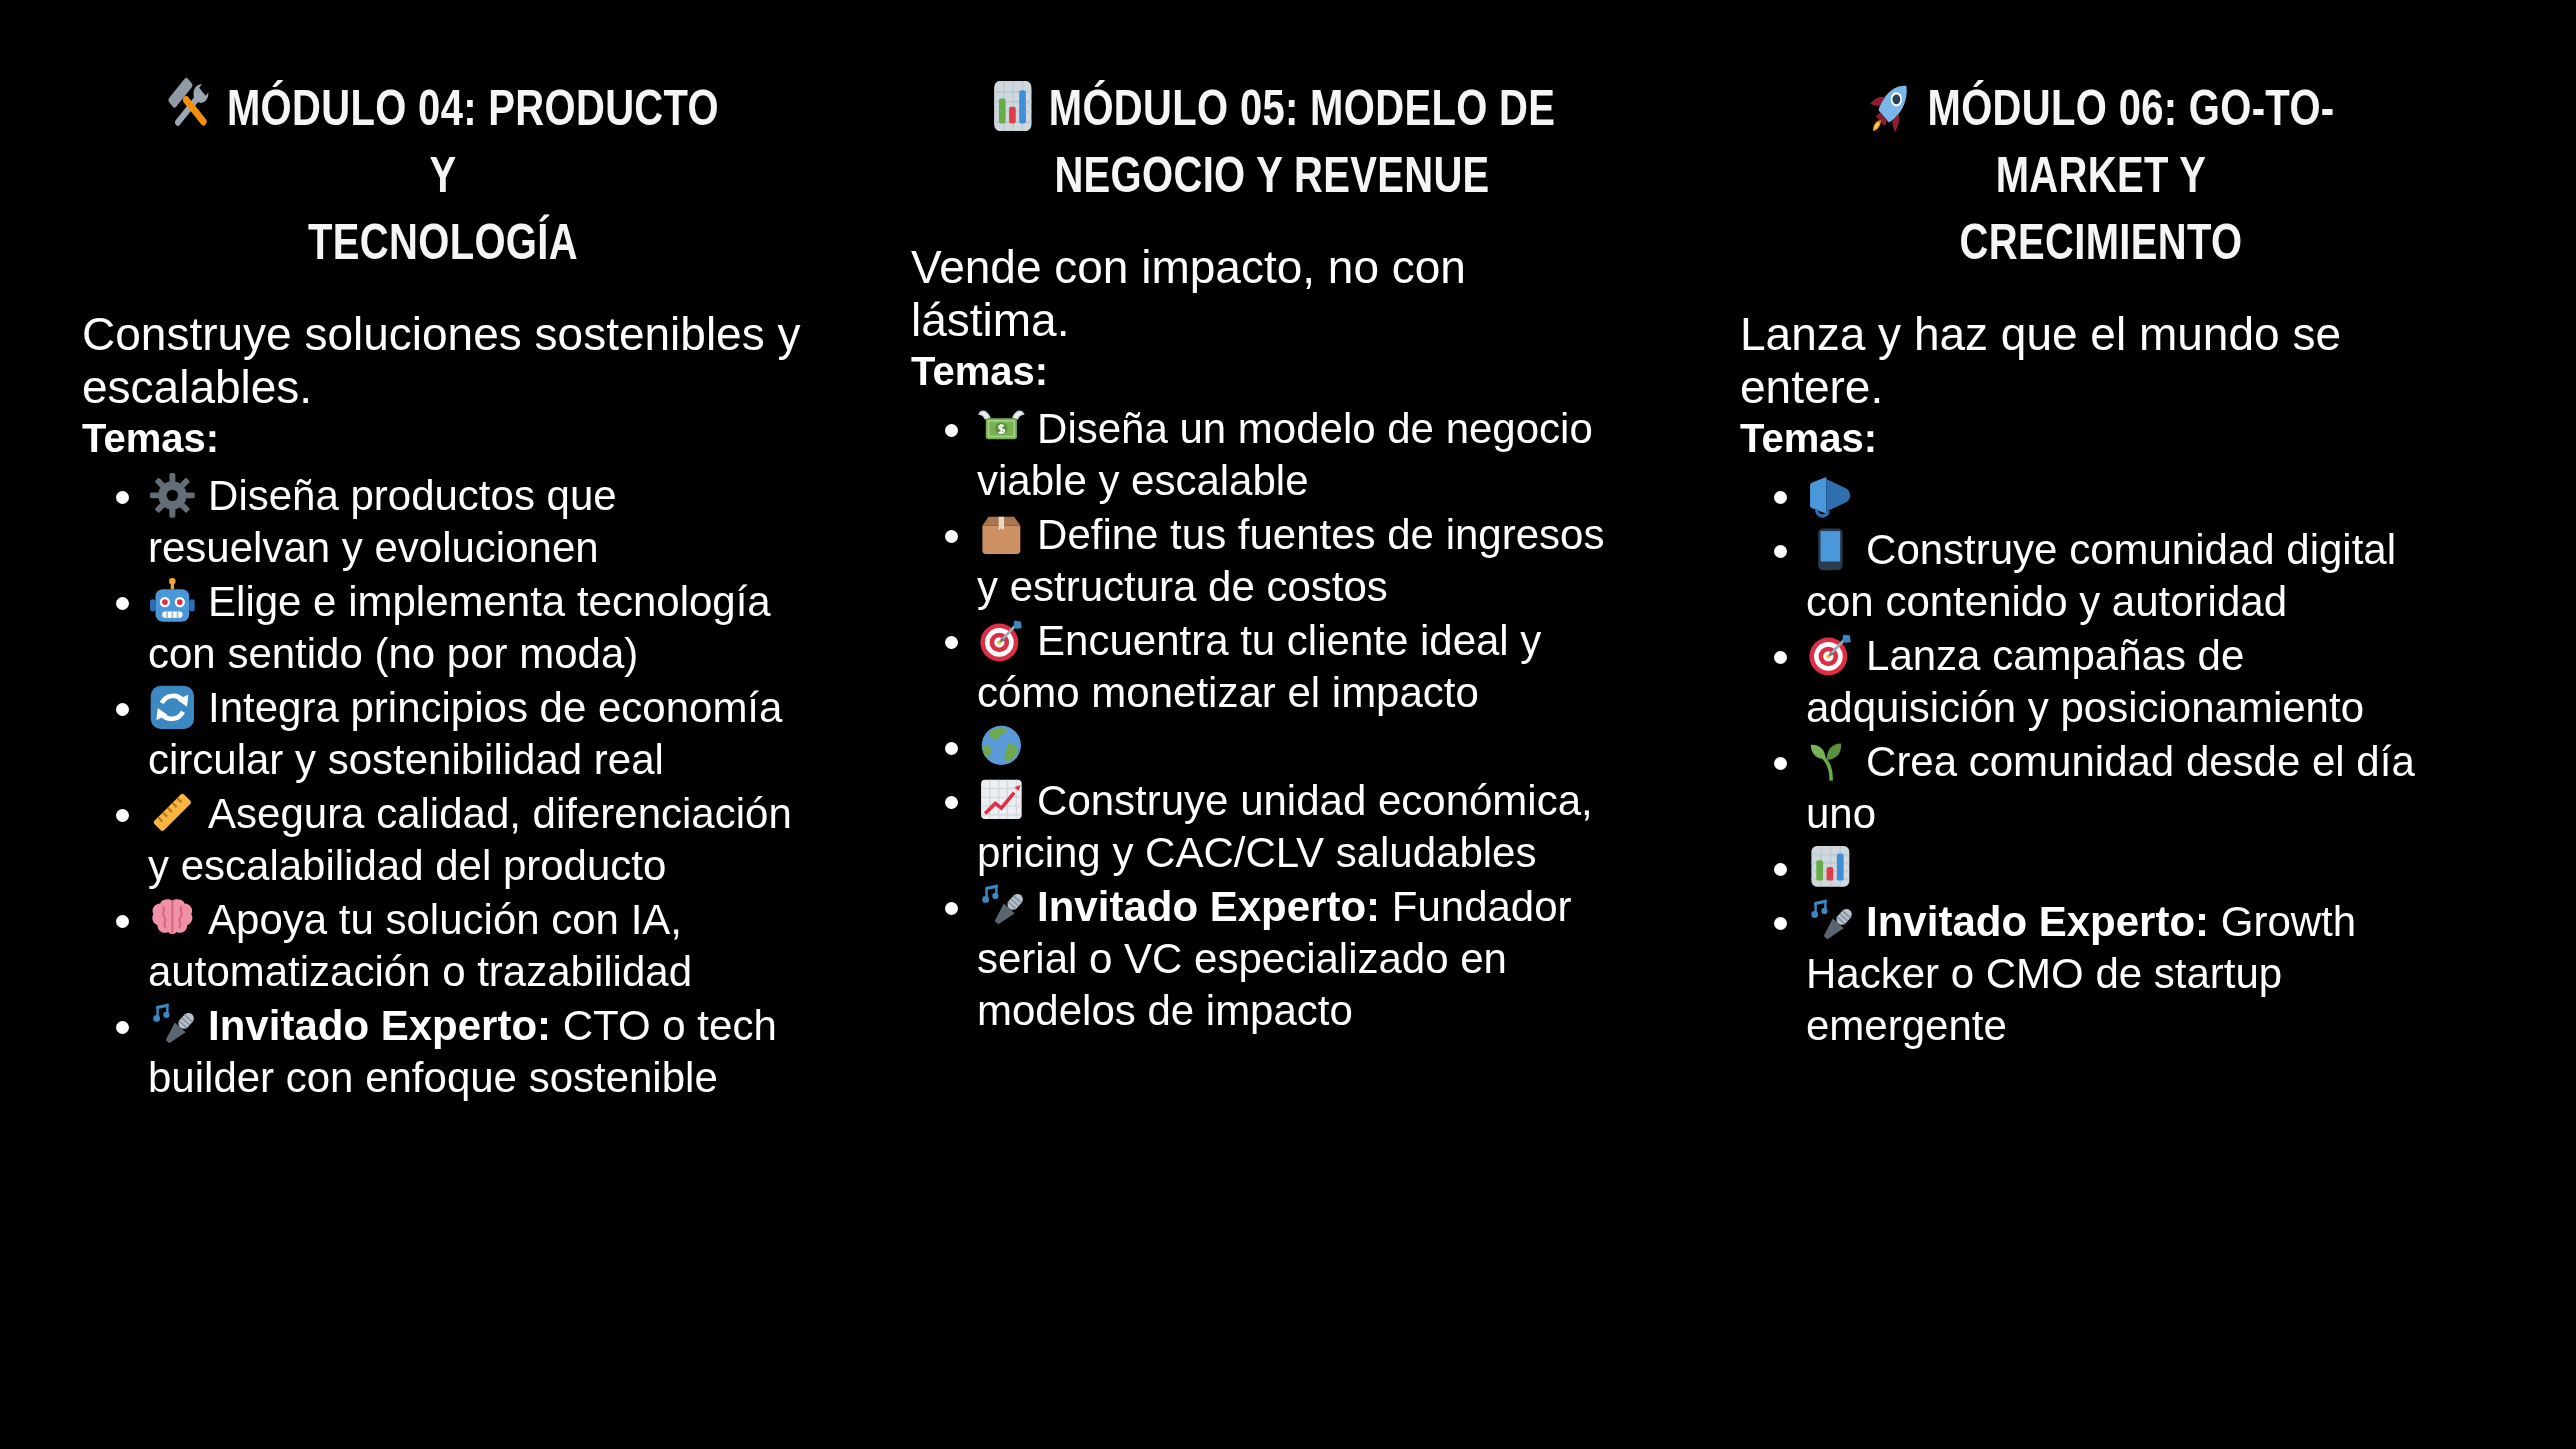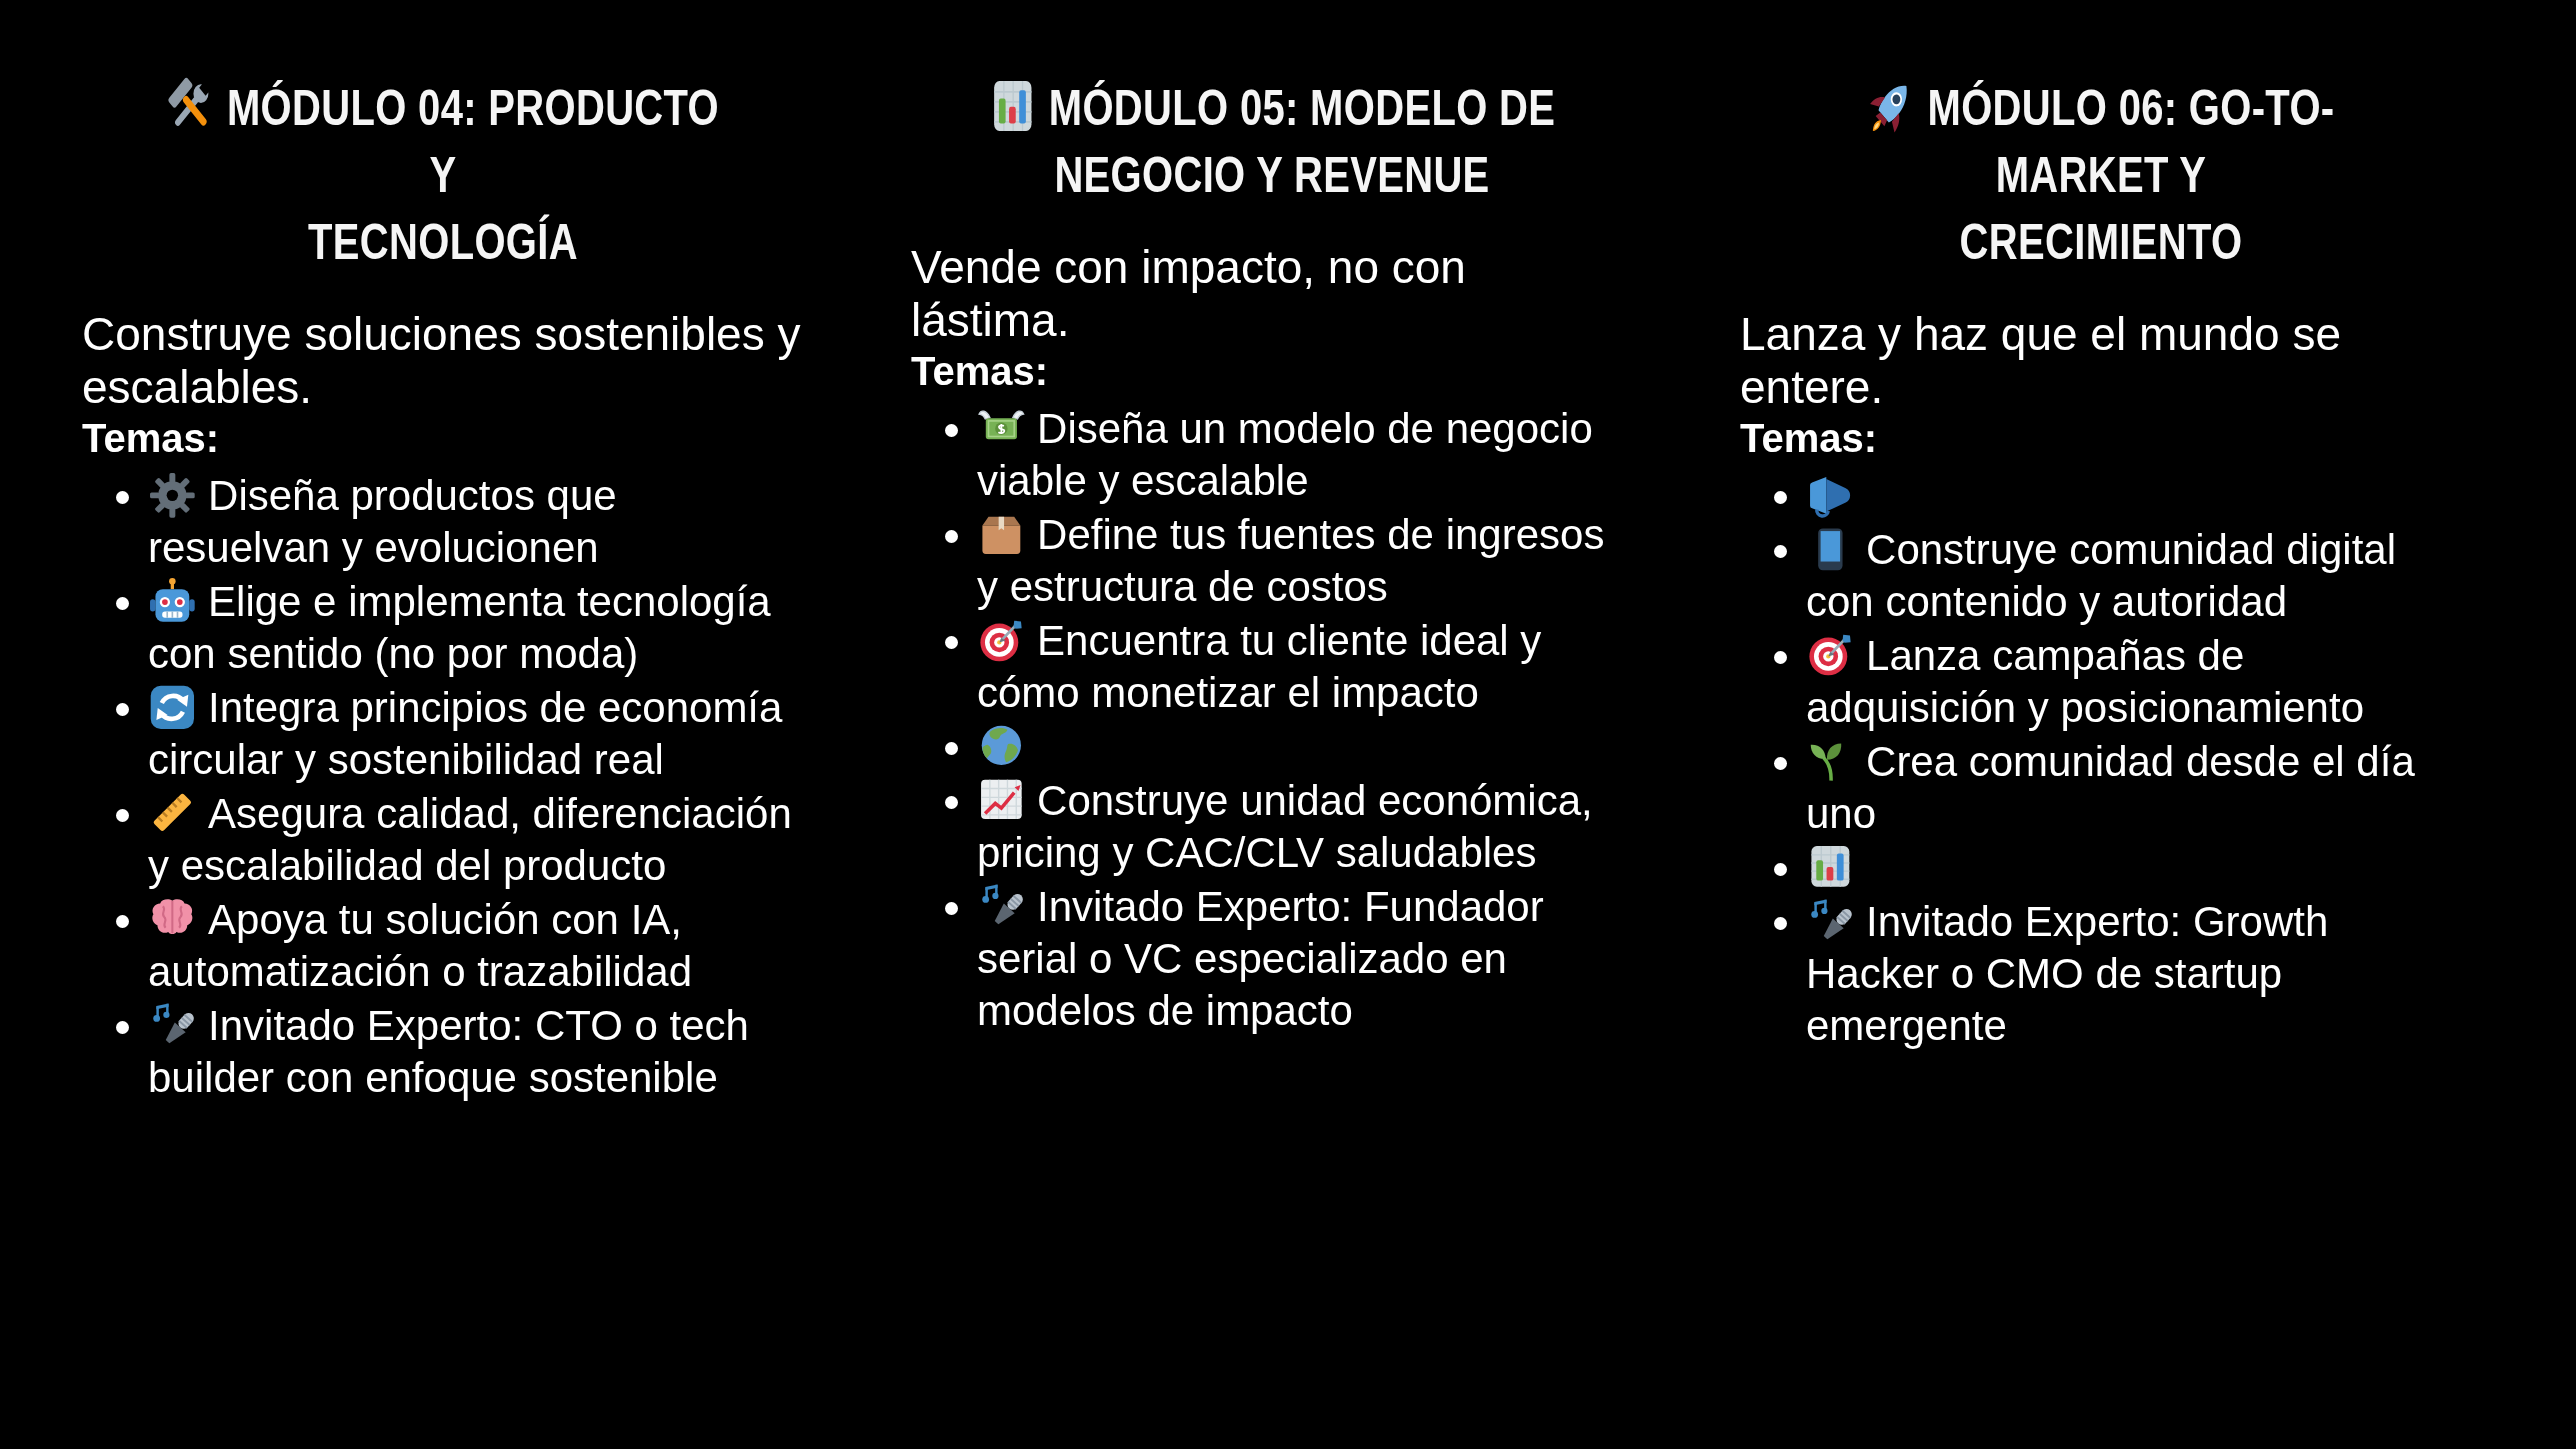--- a/index.html
+++ b/index.html
@@ -11,21 +11,21 @@
   .title .icon svg{width:1.2em;height:1.2em;vertical-align:-0.22em;}
   .title .icon{margin-right:.3em;}
   .intro{margin:32px 0 0 0;font-size:46px;line-height:1.16;font-weight:400;}
   .temas{margin:0;font-size:40px;line-height:1.16;font-weight:700;}
   ul.list{margin:9px 0 0 0;padding:0 0 0 66px;list-style:disc outside;font-size:42px;line-height:1.24;font-weight:400;}
   ul.list li{margin:1.8px 0;}
   ul.list li::marker{color:#fff;}
   .icon{display:inline-block;}
   .li-icon{margin-right:.27em;}
   .li-icon svg{width:1.16em;height:1.16em;vertical-align:-0.22em;}
-  strong{font-weight:400;}
+  strong{font-weight:700;}
 </style>
 </head>
 <body>
 
 <main class="slide">
 
   <section class="col">
     <h2 class="title"><span class="icon"><svg viewBox="0 0 36 36">
             <g transform="rotate(45 18 18)">
               <circle cx="18" cy="7.5" r="5.6" fill="#9aa7b4"></circle>

